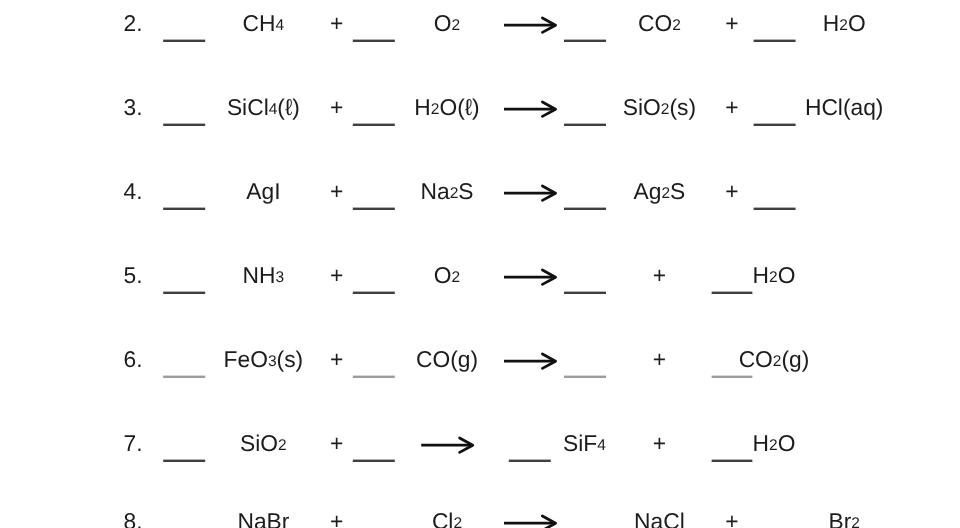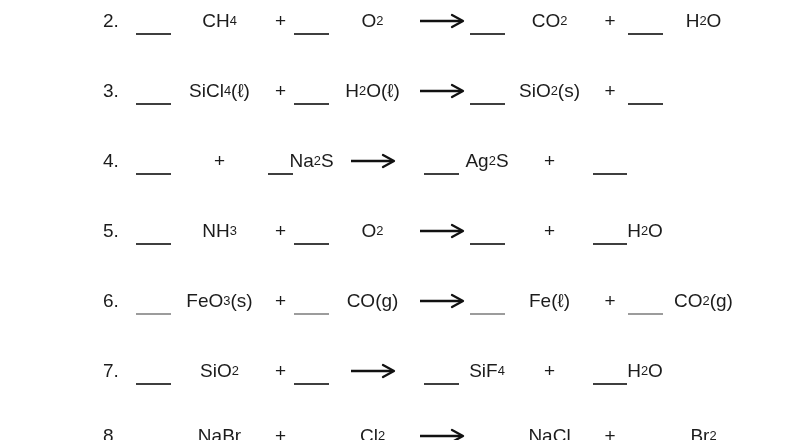--- a/index.html
+++ b/index.html
@@ -86,27 +86,29 @@
         </svg>
       </span>
     <span class="cell">
         <span class="blank" style="border-bottom-color: rgb(63, 63, 63);"></span>
       </span>
     <span class="cell formula">SiO<sub>2</sub>(s)</span>
     <span class="cell plus">+</span>
     <span class="cell">
         <span class="blank" style="border-bottom-color: rgb(63, 63, 63);"></span>
       </span>
+    <span class="cell formula">HCl(aq)</span>
   </div>
 
   <div class="row" style="top:146px">
     <span class="cell num">4.</span>
     <span class="cell">
         <span class="blank" style="border-bottom-color: rgb(63, 63, 63);"></span>
       </span>
+    <span class="cell formula">AgI</span>
     <span class="cell plus">+</span>
     <span class="cell">
         <span class="blank" style="border-bottom-color: rgb(63, 63, 63);"></span>
       </span>
     <span class="cell formula">Na<sub>2</sub>S</span>
     <span class="cell">
         <svg class="arrow-svg" width="46" height="16" viewBox="0 0 46 16">
           <line x1="1" y1="8" x2="42" y2="8" stroke="#111" stroke-width="2.3"></line>
           <polyline points="33,2 44,8 33,14" fill="none" stroke="#111" stroke-width="2.3" stroke-linejoin="round" stroke-linecap="round"></polyline>
         </svg>
@@ -161,21 +163,20 @@
     <span class="cell formula">CO(g)</span>
     <span class="cell">
         <svg class="arrow-svg" width="46" height="16" viewBox="0 0 46 16">
           <line x1="1" y1="8" x2="42" y2="8" stroke="#111" stroke-width="2.3"></line>
           <polyline points="33,2 44,8 33,14" fill="none" stroke="#111" stroke-width="2.3" stroke-linejoin="round" stroke-linecap="round"></polyline>
         </svg>
       </span>
     <span class="cell">
         <span class="blank" style="border-bottom-color: rgb(156, 156, 156);"></span>
       </span>
-    <span class="cell formula">Fe(ℓ)</span>
     <span class="cell plus">+</span>
     <span class="cell">
         <span class="blank" style="border-bottom-color: rgb(156, 156, 156);"></span>
       </span>
     <span class="cell formula">CO<sub>2</sub>(g)</span>
   </div>
 
   <div class="row" style="top:356px">
     <span class="cell num">7.</span>
     <span class="cell">

